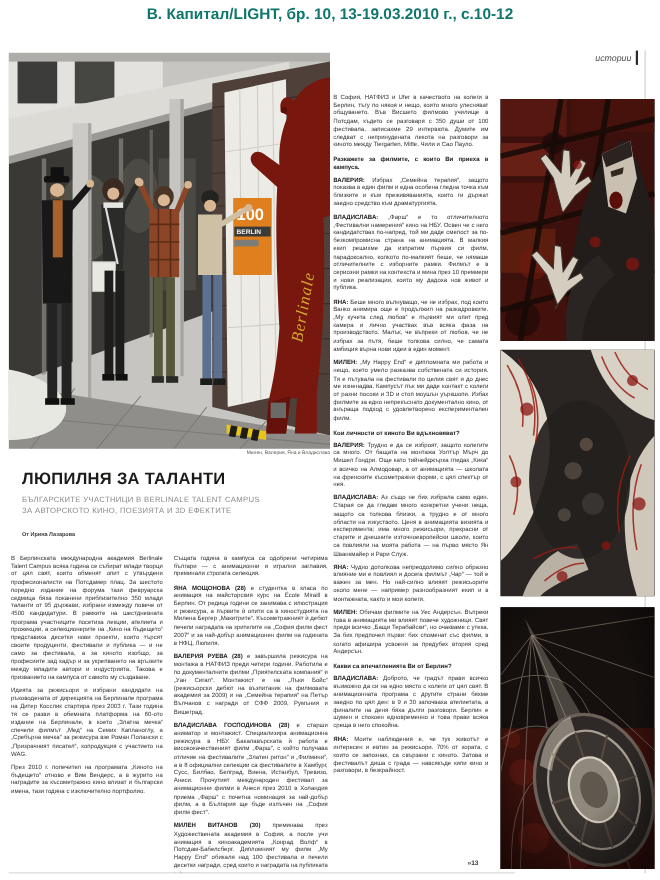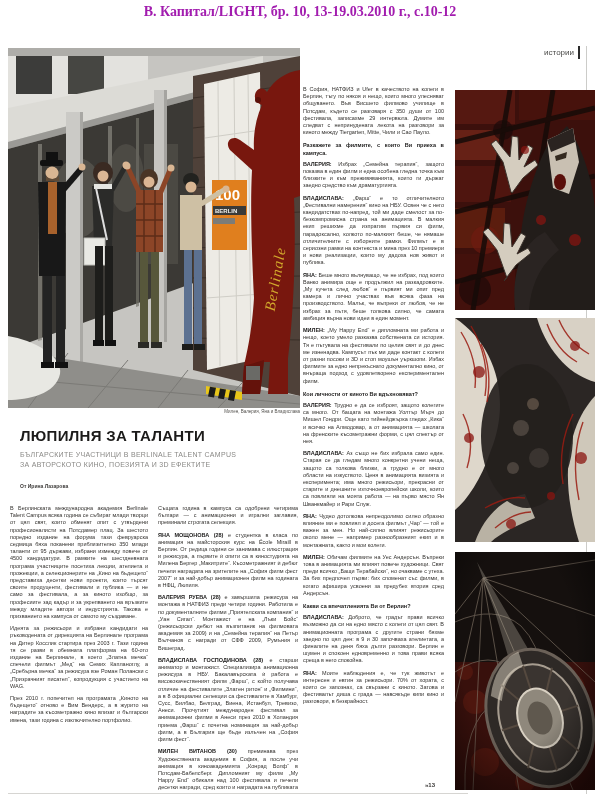--- a/index.html
+++ b/index.html
@@ -1,21 +1,21 @@
 <!DOCTYPE html>
 <html><head>
 <meta charset="utf-8">
 <style>
   html,body{margin:0;padding:0;background:#fff;}
   #page{position:relative;width:600px;height:800px;background:#fff;overflow:hidden;
         font-family:"Liberation Sans",sans-serif;color:#2e2c2a;}
   
   .src-line{position:absolute;left:0;top:4px;width:600px;text-align:center;
-            font-family:Liberation Serif, serif;font-weight:700;font-size:14px;color:#a21caf;}
-  .section-label{position:absolute;right:26px;top:48px;font-size:8px;color:#4a4a48;}
+            font-family:Liberation Sans, sans-serif;font-weight:700;font-size:14px;color:#0f766e;}
+  .section-label{position:absolute;right:26px;top:48px;font-size:8px;font-style:italic;color:#4a4a48;}
   .section-bar{position:absolute;right:20px;top:46px;width:2px;height:13px;background:#2a2a2a;}
   .page-edge-r{position:absolute;left:586px;top:46px;width:1px;height:748px;background:#ccccc9;}
   .page-edge-b{position:absolute;left:8px;top:793px;width:460px;height:1px;background:#d6d5d2;}
   
   .photo{position:absolute;left:8px;top:48px;width:292px;height:360px;background:#c9c8c4;}
   .photo-caption{position:absolute;left:160px;top:409px;width:140px;text-align:right;
                  font-size:4.5px;color:#55534f;}
   
   .art-title{position:absolute;left:20px;top:427px;font-size:15px;font-weight:700;
              letter-spacing:.3px;color:#1c1b1a;}

